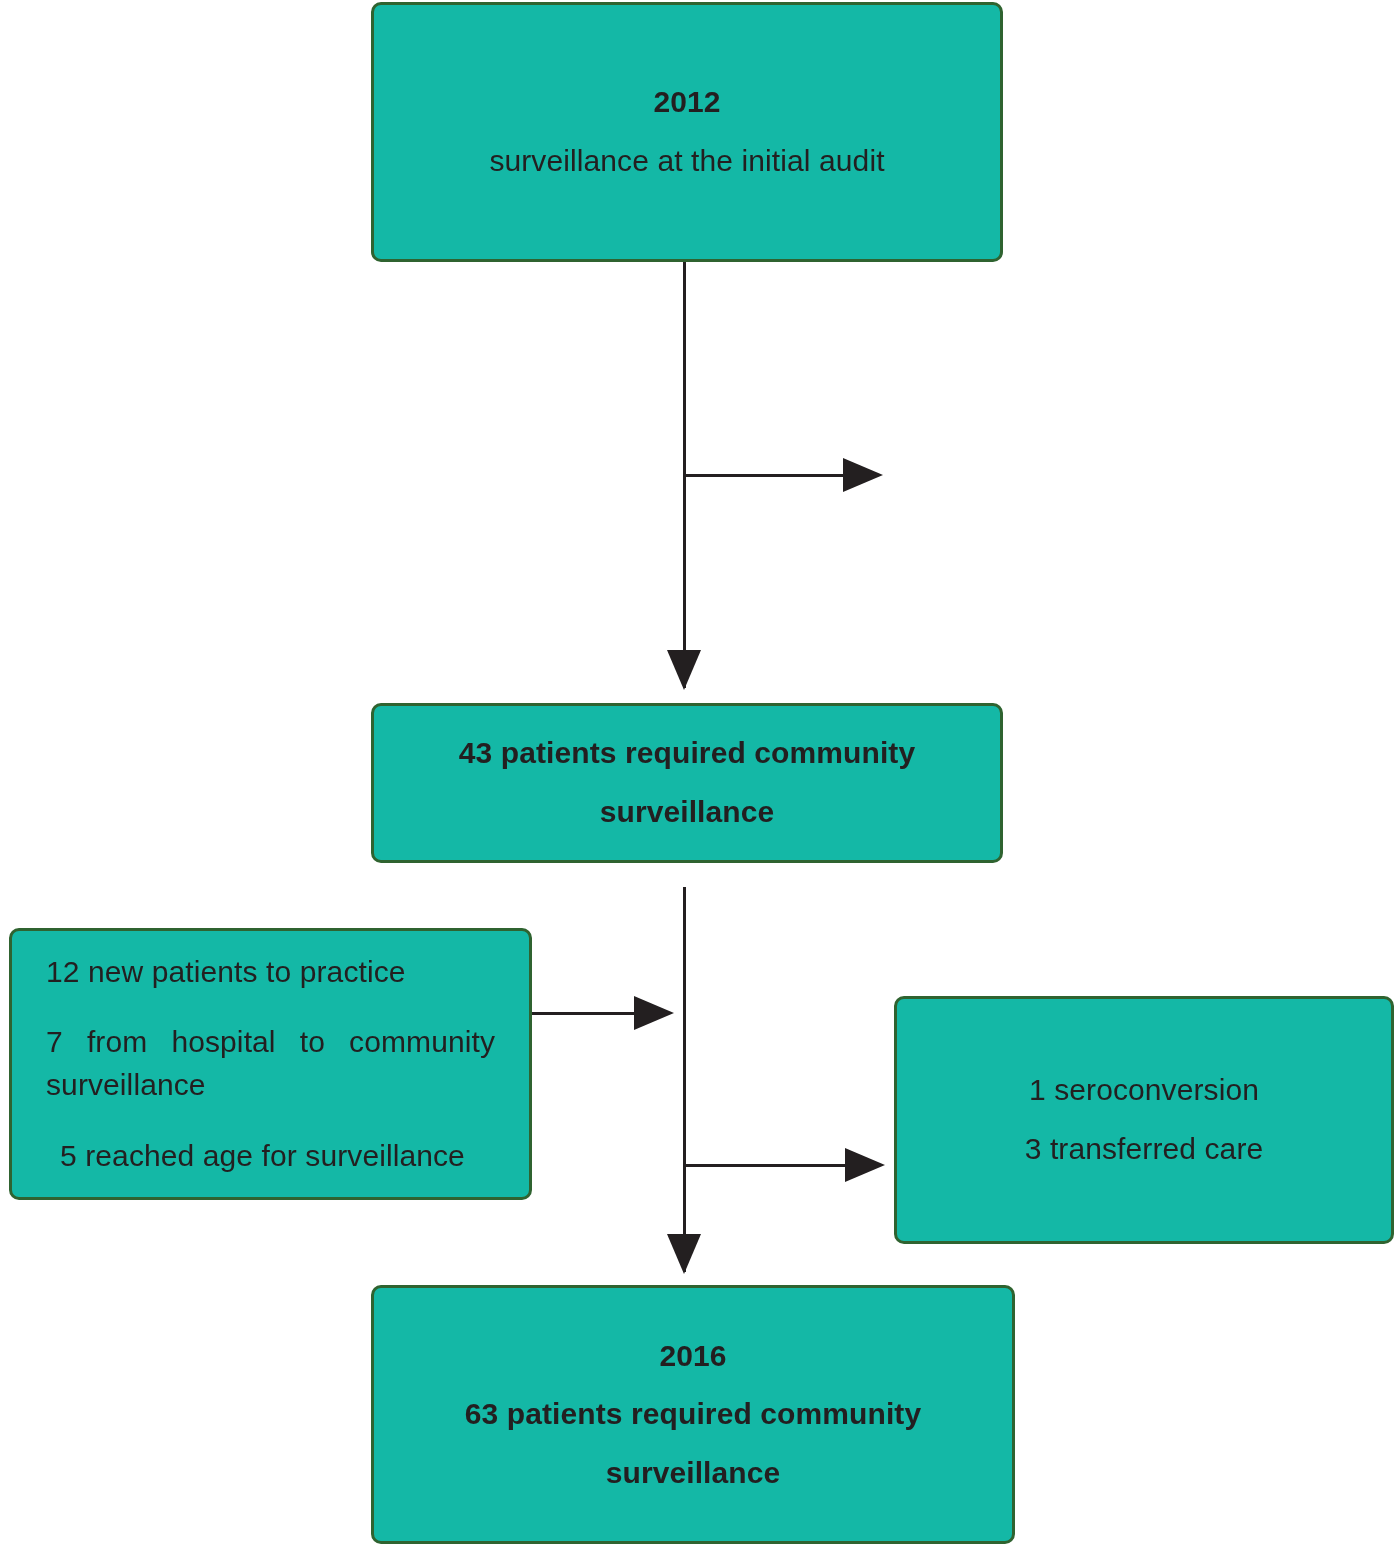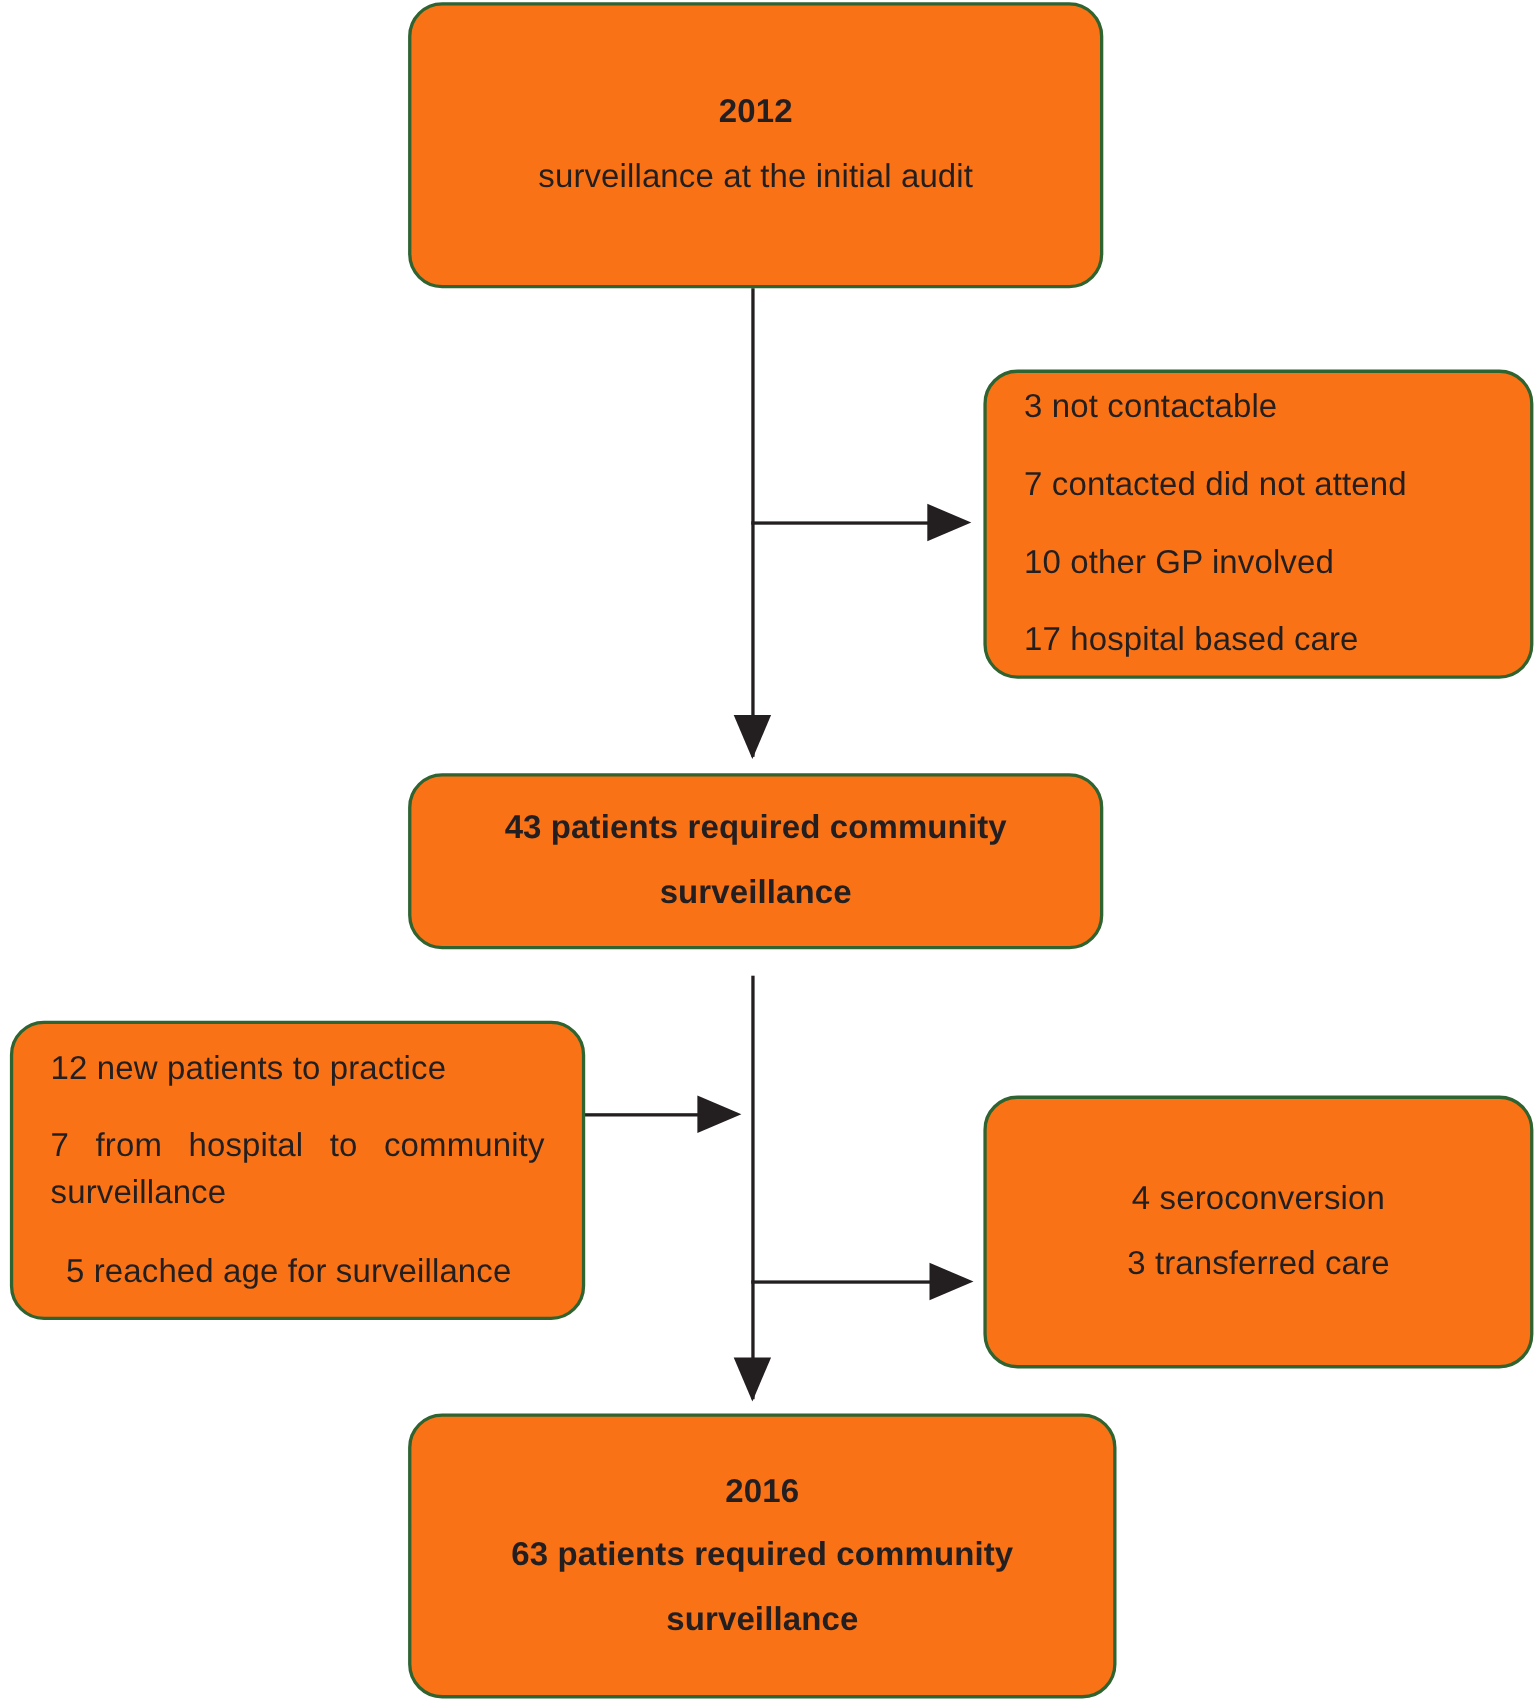--- a/index.html
+++ b/index.html
@@ -15,23 +15,23 @@
   #flowchart {
     position: relative;
     width: 1399px;
     height: 1546px;
     background: #ffffff;
     overflow: hidden;
   }
   .node {
     position: absolute;
     box-sizing: border-box;
-    background: #f97316;
+    background: #14b8a6;
     border: 3px solid #2f6330;
-    border-radius: 31px;
+    border-radius: 10px;
     display: flex;
     flex-direction: column;
     justify-content: center;
     color: #231f20;
   }
   .node .line {
     display: block;
     width: 100%;
     text-align: center;
     font-size: 30px;
@@ -126,40 +126,34 @@
   <div class="arrow-right" id="arrow-added"></div>
 
   <div class="hline" id="hline-lost"></div>
   <div class="arrow-right" id="arrow-lost"></div>
 
   <div class="node centerbox" id="node-2012">
     <span class="line bold">2012</span>
     <span class="line">surveillance at the initial audit</span>
   </div>
 
-  <div class="node listbox" id="node-excluded">
-    <span class="line">3 not contactable</span>
-    <span class="line">7 contacted did not attend</span>
-    <span class="line">10 other GP involved</span>
-    <span class="line">17 hospital based care</span>
-  </div>
 
   <div class="node centerbox" id="node-43">
     <span class="line bold">43 patients required community</span>
     <span class="line bold">surveillance</span>
   </div>
 
   <div class="node listbox" id="node-added">
     <span class="line">12 new patients to practice</span>
     <span class="line justify">7 from hospital to community surveillance</span>
     <span class="line indent">5 reached age for surveillance</span>
   </div>
 
   <div class="node centerbox" id="node-lost">
-    <span class="line">4 seroconversion</span>
+    <span class="line">1 seroconversion</span>
     <span class="line">3 transferred care</span>
   </div>
 
   <div class="node centerbox" id="node-2016">
     <span class="line bold">2016</span>
     <span class="line bold">63 patients required community</span>
     <span class="line bold">surveillance</span>
   </div>
 
 </div>

